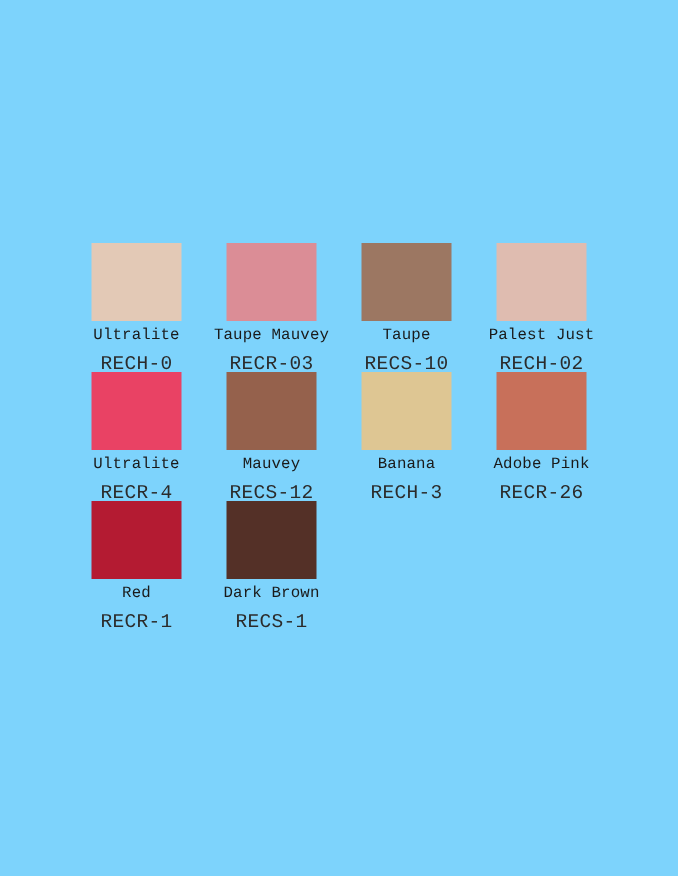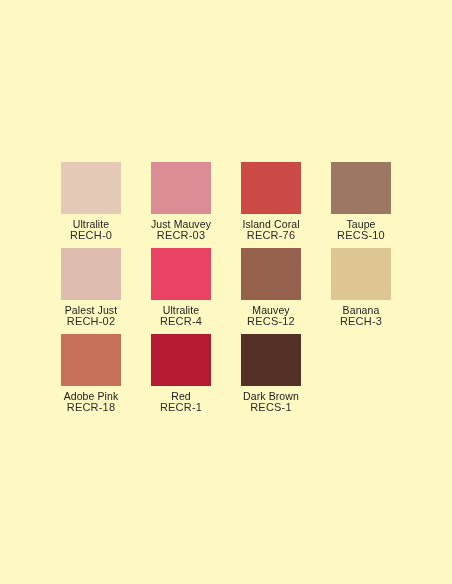--- a/index.html
+++ b/index.html
@@ -12,22 +12,23 @@
     background: #ffffff;
     font-family: "Liberation Sans", sans-serif;
     -webkit-font-smoothing: antialiased;
     overflow: hidden;
   }
 
   #swatch-page {
     width: 452px;
     height: 584px;
     position: relative;
-    background: #fef9c3;
+    background: #7dd3fc;
     box-sizing: border-box;
+    font-family: Liberation Mono, monospace;
   }
 
   #swatch-grid {
     position: absolute;
     left: 0;
     right: 0;
     top: 162px;
     display: grid;
     grid-template-columns: repeat(4, 90px);
     grid-auto-rows: 86px;
@@ -53,48 +54,43 @@
     margin-top: 4px;
     font-size: 10.5px;
     line-height: 12px;
     color: #1a1a1a;
     text-align: center;
     white-space: nowrap;
     letter-spacing: 0.1px;
   }
 
   .swatch-code {
-    margin-top: 0;
-    font-size: 11px;
+    margin-top: 8px;
+    font-size: 13px;
     line-height: 10px;
     color: #2b2b2b;
     text-align: center;
     white-space: nowrap;
     letter-spacing: 0.2px;
   }
 </style>
 </head>
 <body>
 
 <div id="swatch-page">
   <div id="swatch-grid">
       <div class="swatch-cell">
         <div class="swatch-chip" style="background-color: rgb(227, 201, 182);"></div>
         <div class="swatch-name">Ultralite</div>
         <div class="swatch-code">RECH-0</div>
       </div>
       <div class="swatch-cell">
         <div class="swatch-chip" style="background-color: rgb(219, 141, 150);"></div>
-        <div class="swatch-name">Just Mauvey</div>
+        <div class="swatch-name">Taupe Mauvey</div>
         <div class="swatch-code">RECR-03</div>
-      </div>
-      <div class="swatch-cell">
-        <div class="swatch-chip" style="background-color: rgb(204, 74, 69);"></div>
-        <div class="swatch-name">Island Coral</div>
-        <div class="swatch-code">RECR-76</div>
       </div>
       <div class="swatch-cell">
         <div class="swatch-chip" style="background-color: rgb(156, 119, 98);"></div>
         <div class="swatch-name">Taupe</div>
         <div class="swatch-code">RECS-10</div>
       </div>
       <div class="swatch-cell">
         <div class="swatch-chip" style="background-color: rgb(223, 188, 176);"></div>
         <div class="swatch-name">Palest Just</div>
         <div class="swatch-code">RECH-02</div>
@@ -110,21 +106,21 @@
         <div class="swatch-code">RECS-12</div>
       </div>
       <div class="swatch-cell">
         <div class="swatch-chip" style="background-color: rgb(222, 198, 147);"></div>
         <div class="swatch-name">Banana</div>
         <div class="swatch-code">RECH-3</div>
       </div>
       <div class="swatch-cell">
         <div class="swatch-chip" style="background-color: rgb(200, 112, 90);"></div>
         <div class="swatch-name">Adobe Pink</div>
-        <div class="swatch-code">RECR-18</div>
+        <div class="swatch-code">RECR-26</div>
       </div>
       <div class="swatch-cell">
         <div class="swatch-chip" style="background-color: rgb(180, 27, 50);"></div>
         <div class="swatch-name">Red</div>
         <div class="swatch-code">RECR-1</div>
       </div>
       <div class="swatch-cell">
         <div class="swatch-chip" style="background-color: rgb(84, 48, 39);"></div>
         <div class="swatch-name">Dark Brown</div>
         <div class="swatch-code">RECS-1</div>

